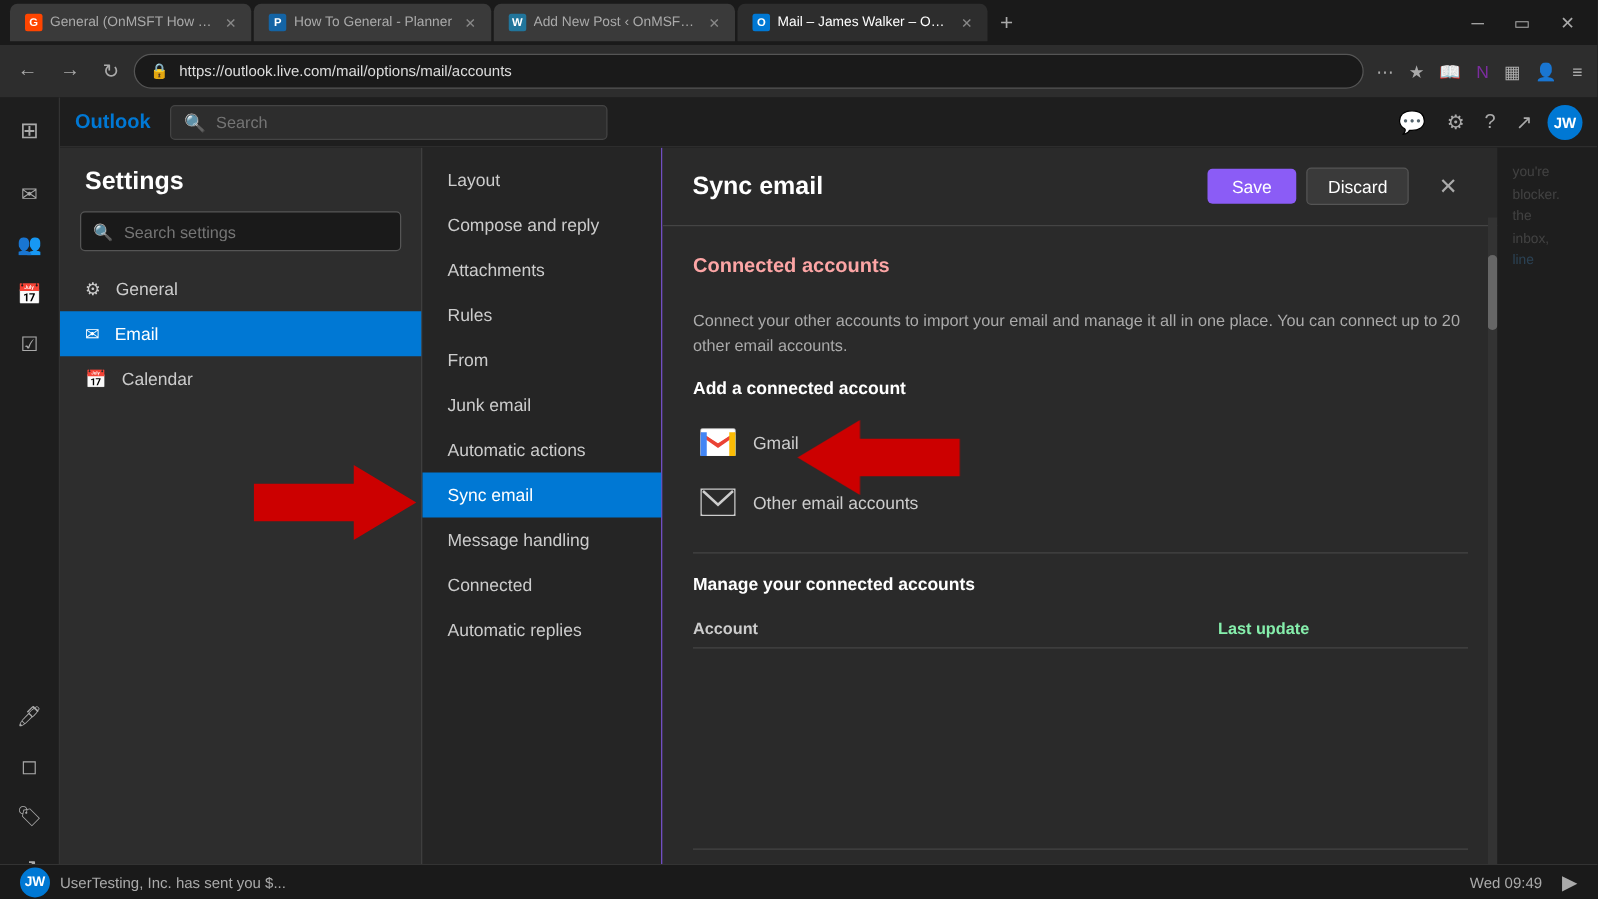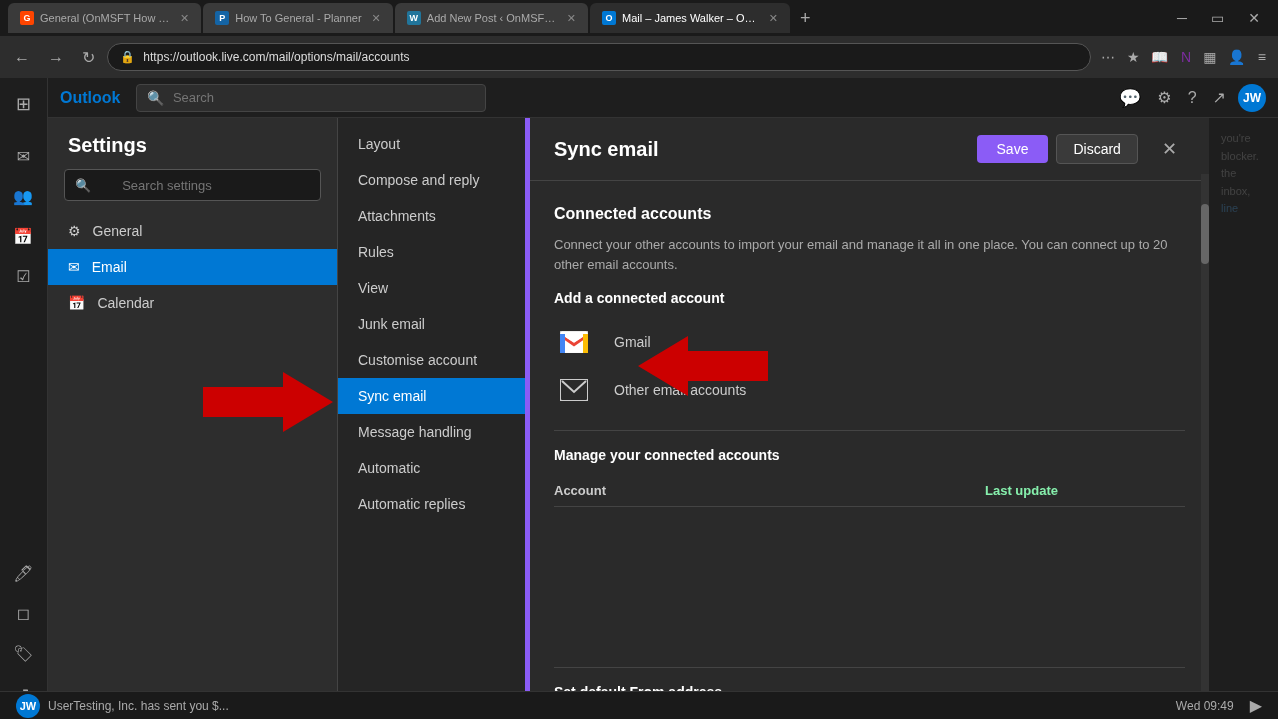--- a/index.html
+++ b/index.html
@@ -45,58 +45,58 @@
     
     .mail-area { flex: 1; background: #252525; position: relative; overflow: hidden; }
 
     
     .settings-overlay { position: absolute; left: 0; top: 0; right: 0; bottom: 0; display: flex; z-index: 10; }
 
     
     .settings-panel { width: 290px; background: #2d2d2d; border-right: 1px solid #444; display: flex; flex-direction: column; }
     .settings-title { padding: 16px 20px 12px; font-size: 20px; font-weight: 600; color: #fff; }
     .settings-search { margin: 0 16px 12px; background: #1a1a1a; border: 1px solid #555; border-radius: 4px; height: 32px; display: flex; align-items: center; padding: 0 10px; gap: 8px; }
-    .settings-search input { background: none; border: none; color: #fff; font-size: 13px; outline: none; flex: 1; margin-left: 23px; }
+    .settings-search input { background: none; border: none; color: #fff; font-size: 13px; outline: none; flex: 1; }
     .settings-nav-item { padding: 10px 20px; cursor: pointer; color: #ccc; display: flex; align-items: center; gap: 12px; font-size: 14px; border-radius: 0; }
     .settings-nav-item.active { background: #0078d4; color: #fff; }
     .view-quick { padding: 8px 20px; color: #4fa8f0; cursor: pointer; font-size: 13px; text-decoration: underline; }
 
     
-    .sub-settings-panel { width: 192px; background: #252525; border-right: 5px solid #8b5cf6; display: flex; flex-direction: column; padding: 8px 0; }
+    .sub-settings-panel { width: 192px; background: #252525; border-right: 1px solid #8b5cf6; display: flex; flex-direction: column; padding: 8px 0; }
     .sub-settings-item { padding: 10px 20px; cursor: pointer; color: #ccc; font-size: 14px; }
     .sub-settings-item.active { background: #0078d4; color: #fff; }
 
     
     .sync-email-panel { flex: 1; background: #2a2a2a; display: flex; flex-direction: column; overflow: hidden; }
     .sync-header { background: #2a2a2a; padding: 16px 24px; display: flex; align-items: center; border-bottom: 1px solid #444; }
     .sync-title { font-size: 20px; font-weight: 600; color: #fff; flex: 1; }
     .sync-header-btns { display: flex; gap: 8px; align-items: center; }
     .btn-save { background: #8b5cf6; color: #fff; border: none; padding: 6px 20px; border-radius: 4px; cursor: pointer; font-size: 14px; }
     .btn-discard { background: #3a3a3a; color: #fff; border: 1px solid #555; padding: 6px 16px; border-radius: 4px; cursor: pointer; font-size: 14px; }
     .close-btn { color: #aaa; background: none; border: none; font-size: 18px; cursor: pointer; padding: 4px 8px; margin-left: 8px; }
 
     .sync-content { padding: 24px; overflow-y: auto; flex: 1; }
-    .section-title { font-size: 16px; font-weight: 600; color: #ffffff; margin-bottom: 12px; }
+    .section-title { font-size: 16px; font-weight: 600; color: #fca5a5; margin-bottom: 24px; }
     .section-desc { color: #aaa; font-size: 13px; margin-bottom: 16px; line-height: 1.5; }
     .sub-section-title { font-size: 14px; font-weight: 600; color: #fff; margin-bottom: 12px; }
 
-    .account-option { display: flex; align-items: center; gap: 24px; padding: 8px 4px; cursor: pointer; color: #ccc; }
+    .account-option { display: flex; align-items: center; gap: 12px; padding: 8px 4px; cursor: pointer; color: #ccc; }
     .account-icon { width: 32px; height: 32px; display: flex; align-items: center; justify-content: center; flex-shrink: 0; }
 
     .account-name { font-size: 14px; color: #ccc; }
 
     .divider { border: none; border-top: 1px solid #444; margin: 16px 0; }
 
     .manage-section { margin-top: 16px; }
     .table-header { display: flex; padding: 8px 0; border-bottom: 1px solid #444; margin-bottom: 4px; }
     .col-account { flex: 1; font-size: 13px; color: #ccc; font-weight: 600; }
     .col-update { font-size: 13px; color: #86efac; font-weight: 600; width: 200px; }
 
     
-    .right-bg { width: 69px; background: #1e1e1e; position: relative; overflow: hidden; }
+    .right-bg { width: 80px; background: #1e1e1e; position: relative; overflow: hidden; }
   </style>
 </head>
 <body>
 
 <div class="browser-chrome">
 
   <div class="tab-bar">
 
     <div class="tab inactive">
       <div class="tab-favicon" style="background:#ff4500; display:flex;align-items:center;justify-content:center;font-size:9px;color:#fff;font-weight:bold;">G</div>
@@ -213,26 +213,26 @@
               <span>📅</span>
               <span>Calendar</span>
             </div>
           </div>
 
           <div class="sub-settings-panel">
             <div class="sub-settings-item">Layout</div>
             <div class="sub-settings-item">Compose and reply</div>
             <div class="sub-settings-item">Attachments</div>
             <div class="sub-settings-item">Rules</div>
-            <div class="sub-settings-item">View</div>
+            <div class="sub-settings-item">From</div>
             <div class="sub-settings-item">Junk email</div>
-            <div class="sub-settings-item">Customise account</div>
+            <div class="sub-settings-item">Automatic actions</div>
             <div class="sub-settings-item active">Sync email</div>
             <div class="sub-settings-item">Message handling</div>
-            <div class="sub-settings-item">Automatic</div>
+            <div class="sub-settings-item">Connected</div>
             <div class="sub-settings-item">Automatic replies</div>
           </div>
 
           <div class="sync-email-panel" style="position:relative;">
 
             <div class="sync-header">
               <span class="sync-title">Sync email</span>
               <div class="sync-header-btns">
                 <button class="btn-save">Save</button>
                 <button class="btn-discard">Discard</button>

